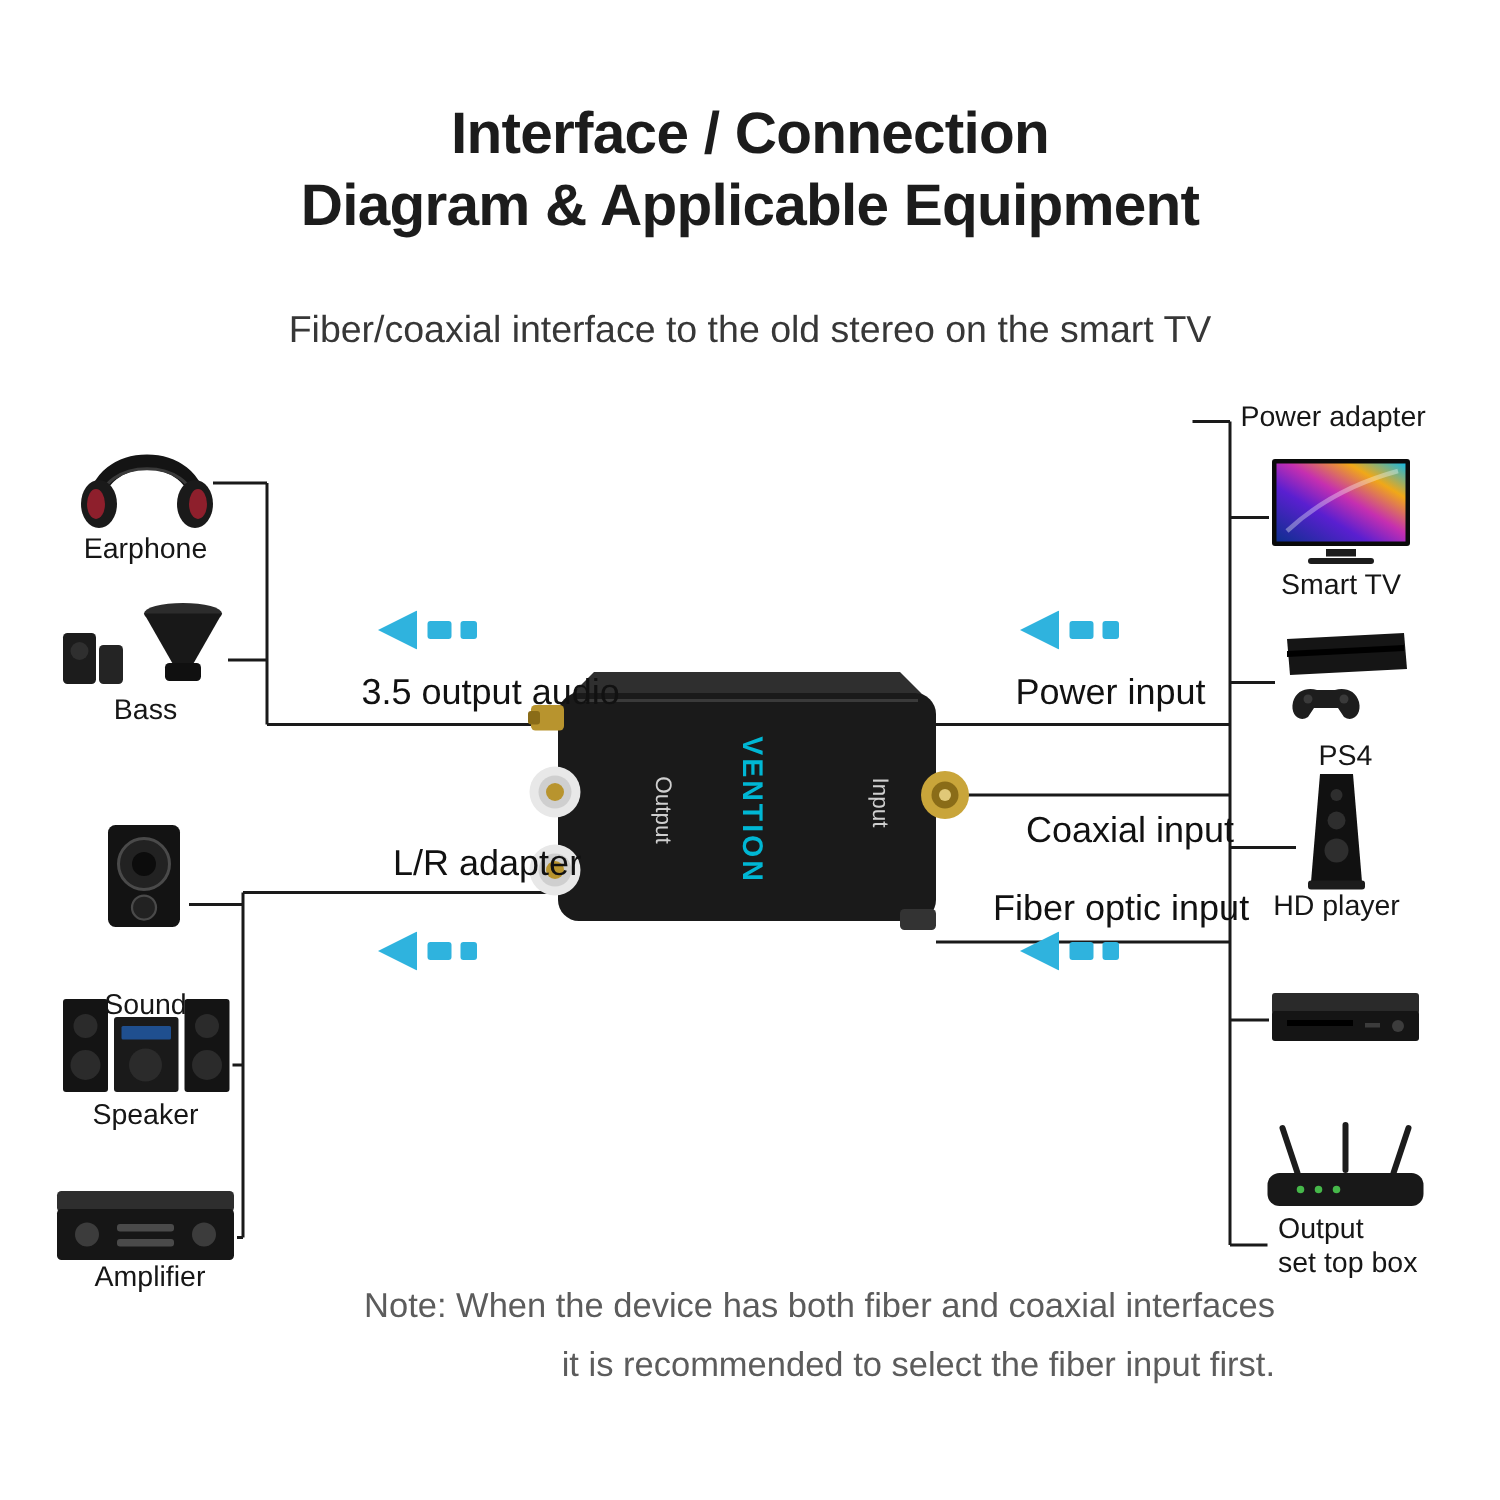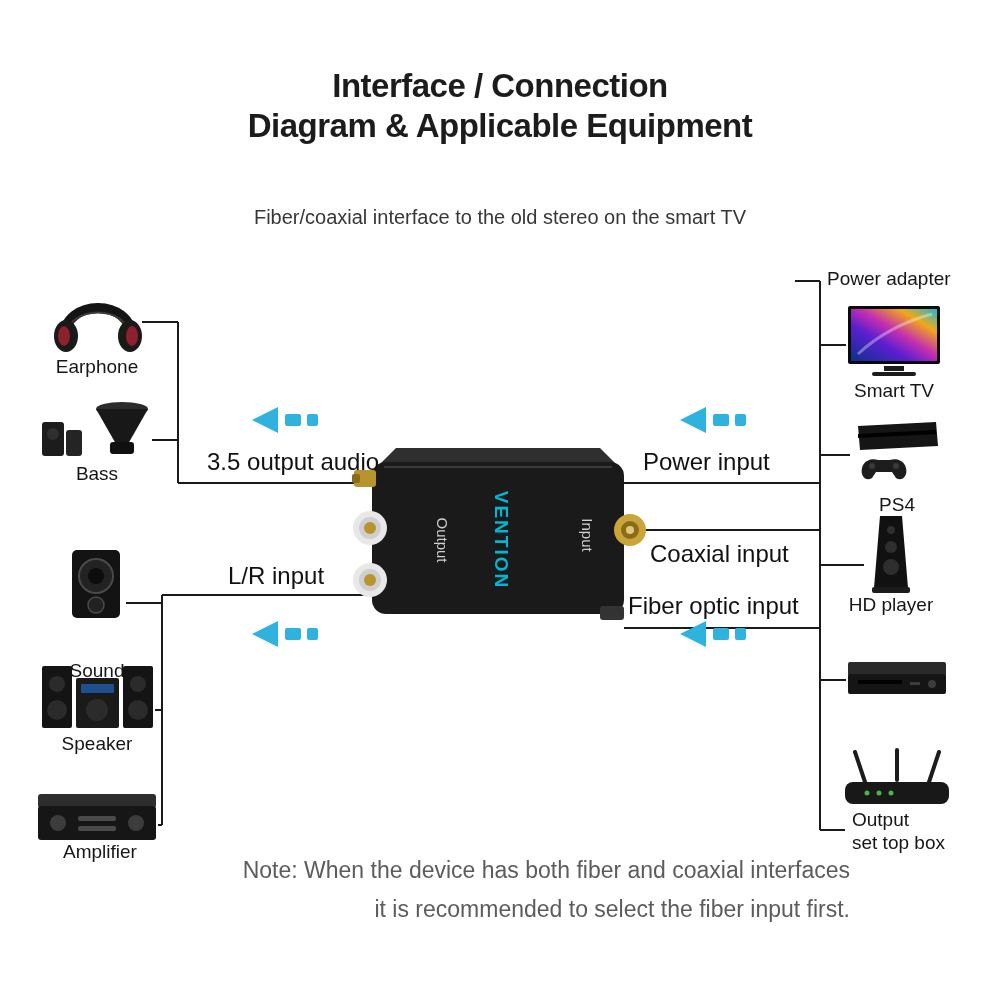--- a/index.html
+++ b/index.html
@@ -4,30 +4,30 @@
 <style>
   html,body{margin:0;padding:0;background:#fff;}
   .canvas{
     position:relative;width:1000px;height:1000px;background:#ffffff;
     font-family:"Liberation Sans",sans-serif;overflow:hidden;color:#1c1c1c;
   }
   .abs{position:absolute;}
   .preline{white-space:pre-line;}
   .title{
     top:66px;left:0;right:0;text-align:center;
-    font-size:33px;font-weight:bold;line-height:1.22;color:#1c1c1c;
+    font-size:39px;font-weight:bold;line-height:1.22;color:#1c1c1c;
     letter-spacing:-0.5px;
   }
   .subtitle{
     top:206px;left:0;right:0;text-align:center;
-    font-size:20px;color:#373737;
+    font-size:25px;color:#373737;
   }
   .dev-label{font-size:19px;color:#161616;}
   .center-label{text-align:center;}
-  .port-label{font-size:24px;color:#111;}
+  .port-label{font-size:24px;color:#111;margin-left:34px;}
   .note{
     top:851px;left:150px;right:150px;text-align:right;
     font-size:23px;line-height:1.68;color:#5c5c5c;
   }
   svg{display:block;}
   .lines-layer{top:0;left:0;pointer-events:none;}
 </style>
 </head>
 <body>
 
@@ -159,21 +159,21 @@
       <circle cx="278" cy="90" r="9" fill="#8a6c18"></circle>
       <circle cx="278" cy="90" r="4" fill="#e0c878"></circle>
       <rect x="248" y="166" width="24" height="14" rx="3" fill="#333"></rect>
       <text x="85" y="100" transform="rotate(90 85 100)" text-anchor="middle" font-size="15" fill="#cfcfcf">Output</text>
       <text x="143" y="100" transform="rotate(90 143 100)" text-anchor="middle" font-size="19" font-weight="bold" letter-spacing="2" fill="#00b7d4">VENTION</text>
       <text x="230" y="95" transform="rotate(90 230 95)" text-anchor="middle" font-size="15" fill="#cfcfcf">Input</text>
     </svg>
   </div>
 
   <div class="abs port-label" style="left:207px;top:448px">3.5 output audio</div>
-  <div class="abs port-label" style="left:228px;top:562px">L/R input</div>
+  <div class="abs port-label" style="left:228px;top:562px">L/R adapter</div>
   <div class="abs port-label" style="left:643px;top:448px">Power input</div>
   <div class="abs port-label" style="left:650px;top:540px">Coaxial input</div>
   <div class="abs port-label" style="left:628px;top:592px">Fiber optic input</div>
 
   <div class="abs dev-label" style="left:827px;top:268px">Power adapter</div>
 
   <div class="abs" style="left:846px;top:304px">
     <svg width="96" height="74" viewBox="0 0 96 74">
       <defs>
         <linearGradient id="tvscreen" x1="0" y1="1" x2="1" y2="0">

